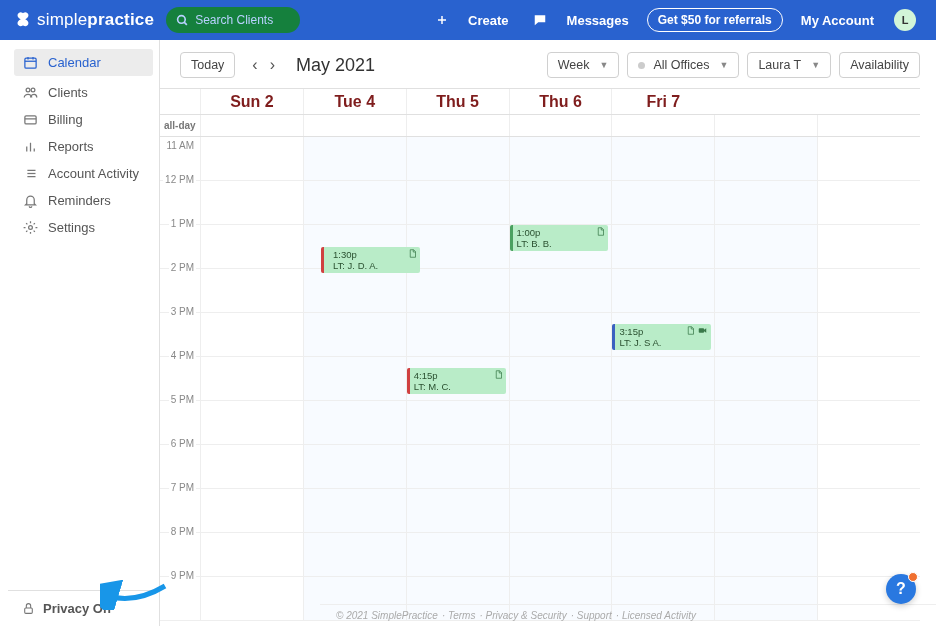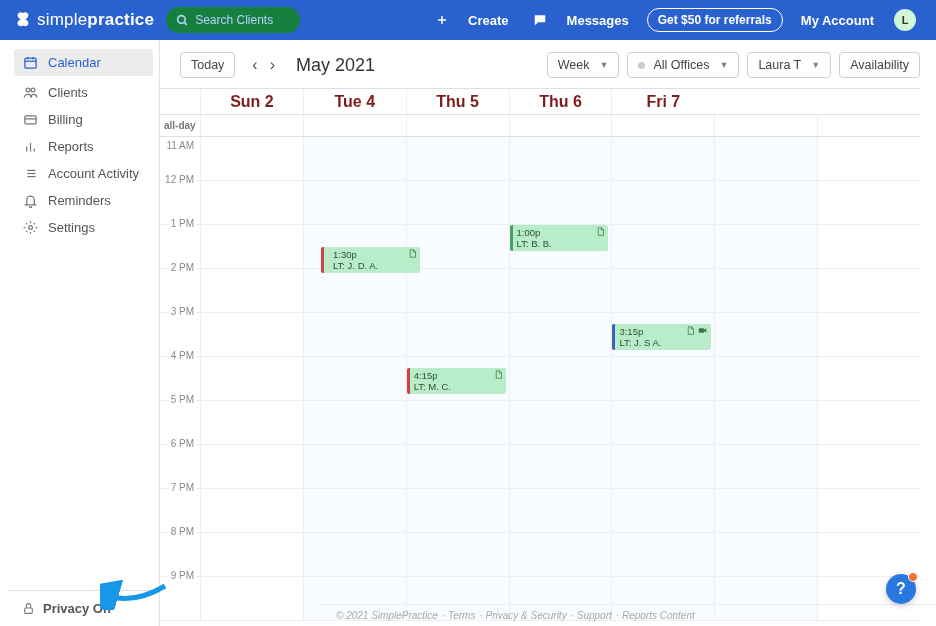--- a/index.html
+++ b/index.html
@@ -424,17 +424,17 @@
           </div>
         </div>
       </div>
   </div>
 
   <div class="footer" id="footer">
       <span>© 2021 SimplePractice</span>
       <span class="sep" style="cursor: pointer;">Terms</span>
       <span class="sep" style="cursor: pointer;">Privacy &amp; Security</span>
       <span class="sep" style="cursor: pointer;">Support</span>
-      <span class="sep" style="cursor: pointer;">Reports Content</span>
+      <span class="sep" style="cursor: pointer;">Licensed Activity</span>
     </div>
 </div>
 
 <div class="help-bubble">?</div>
 
 </body></html>

